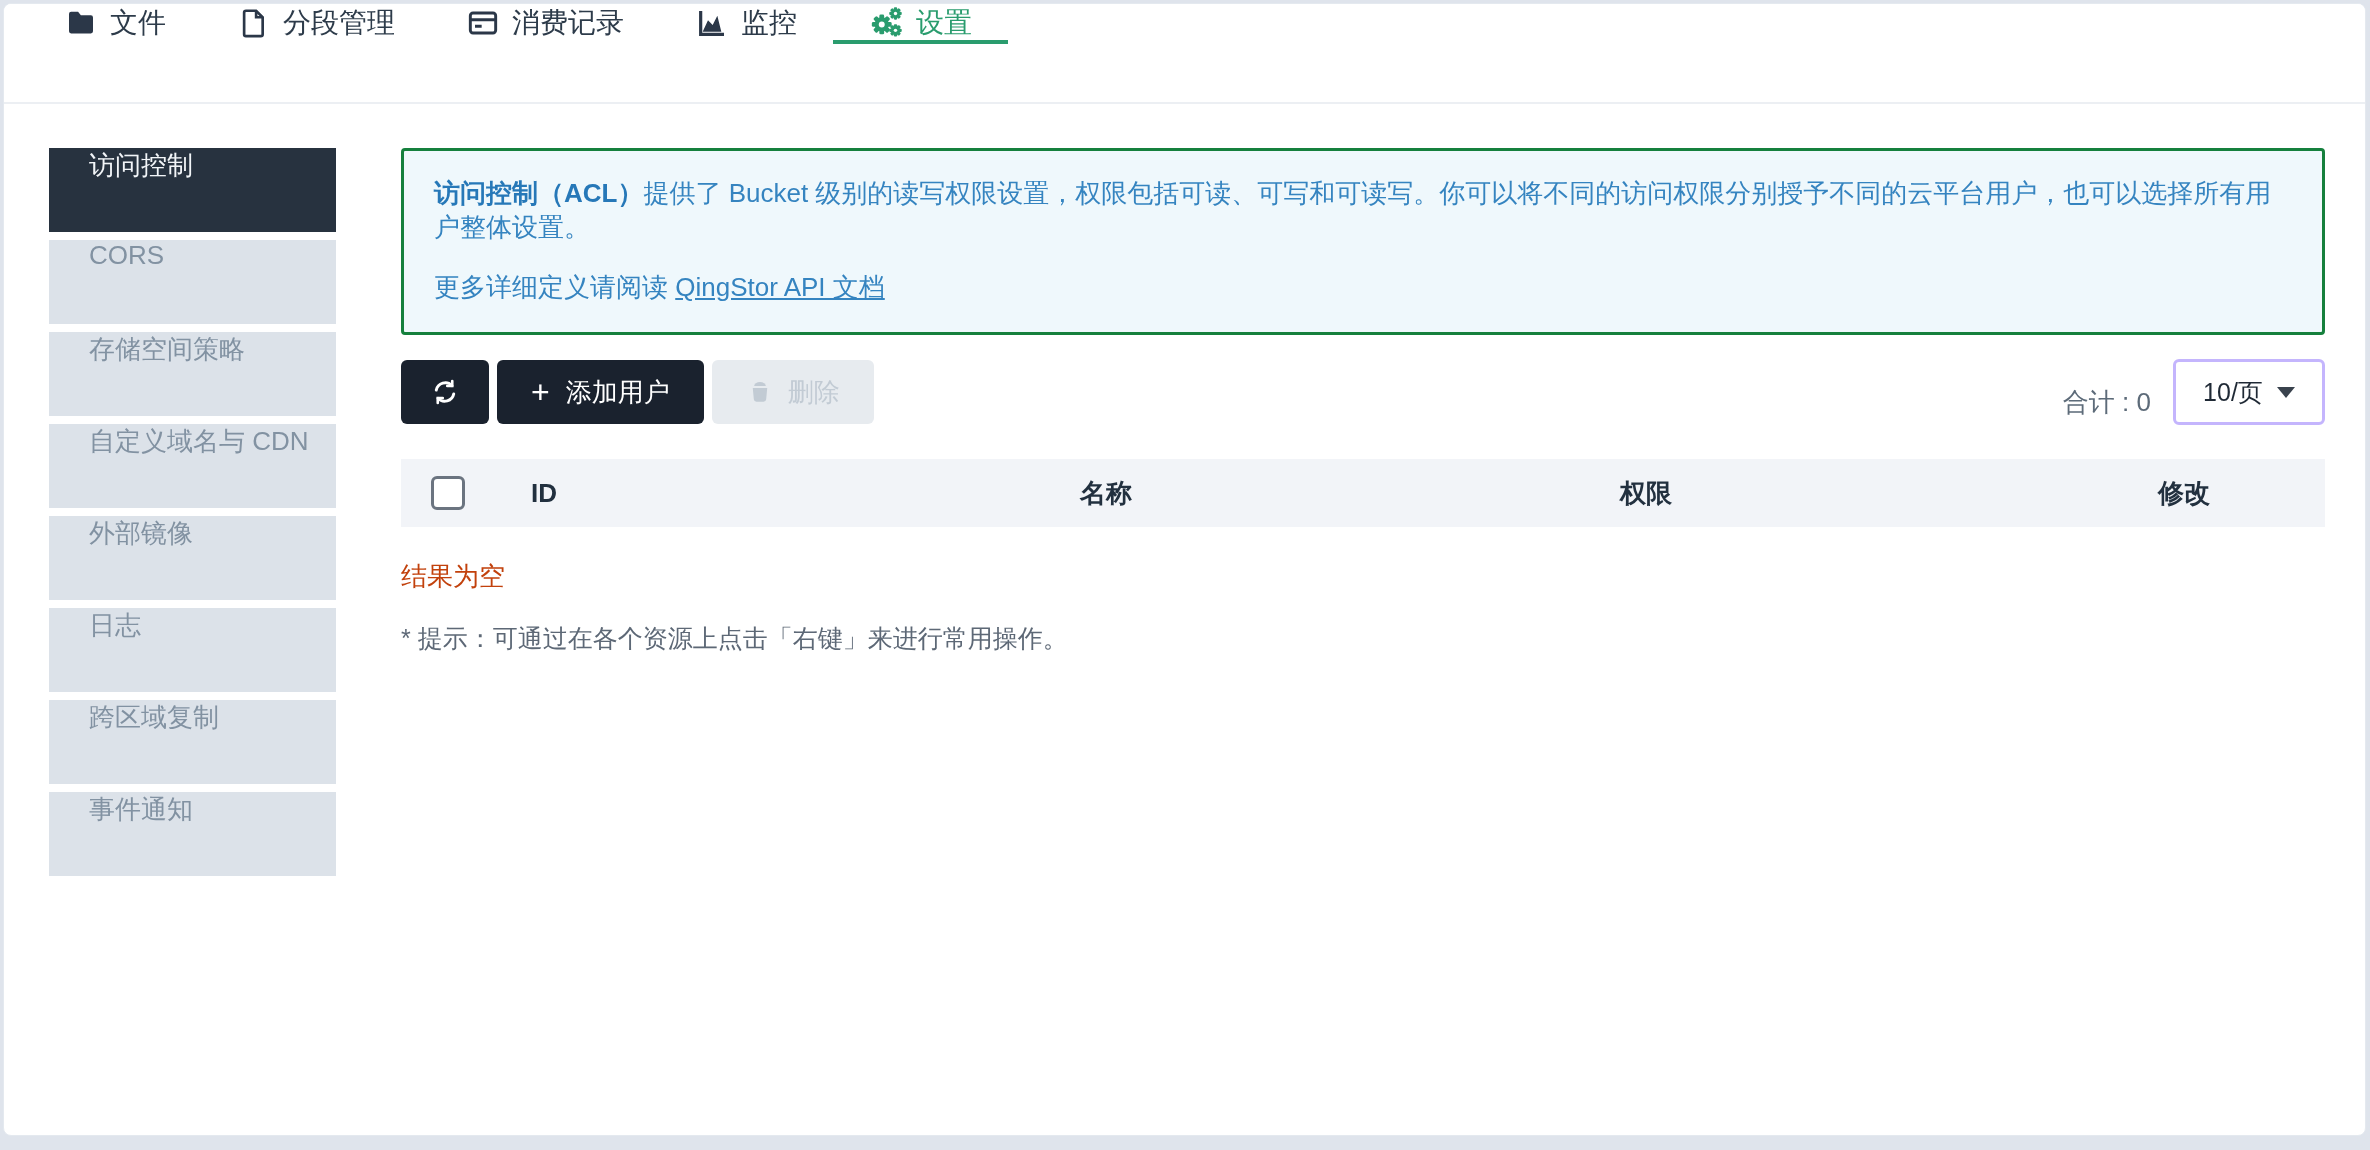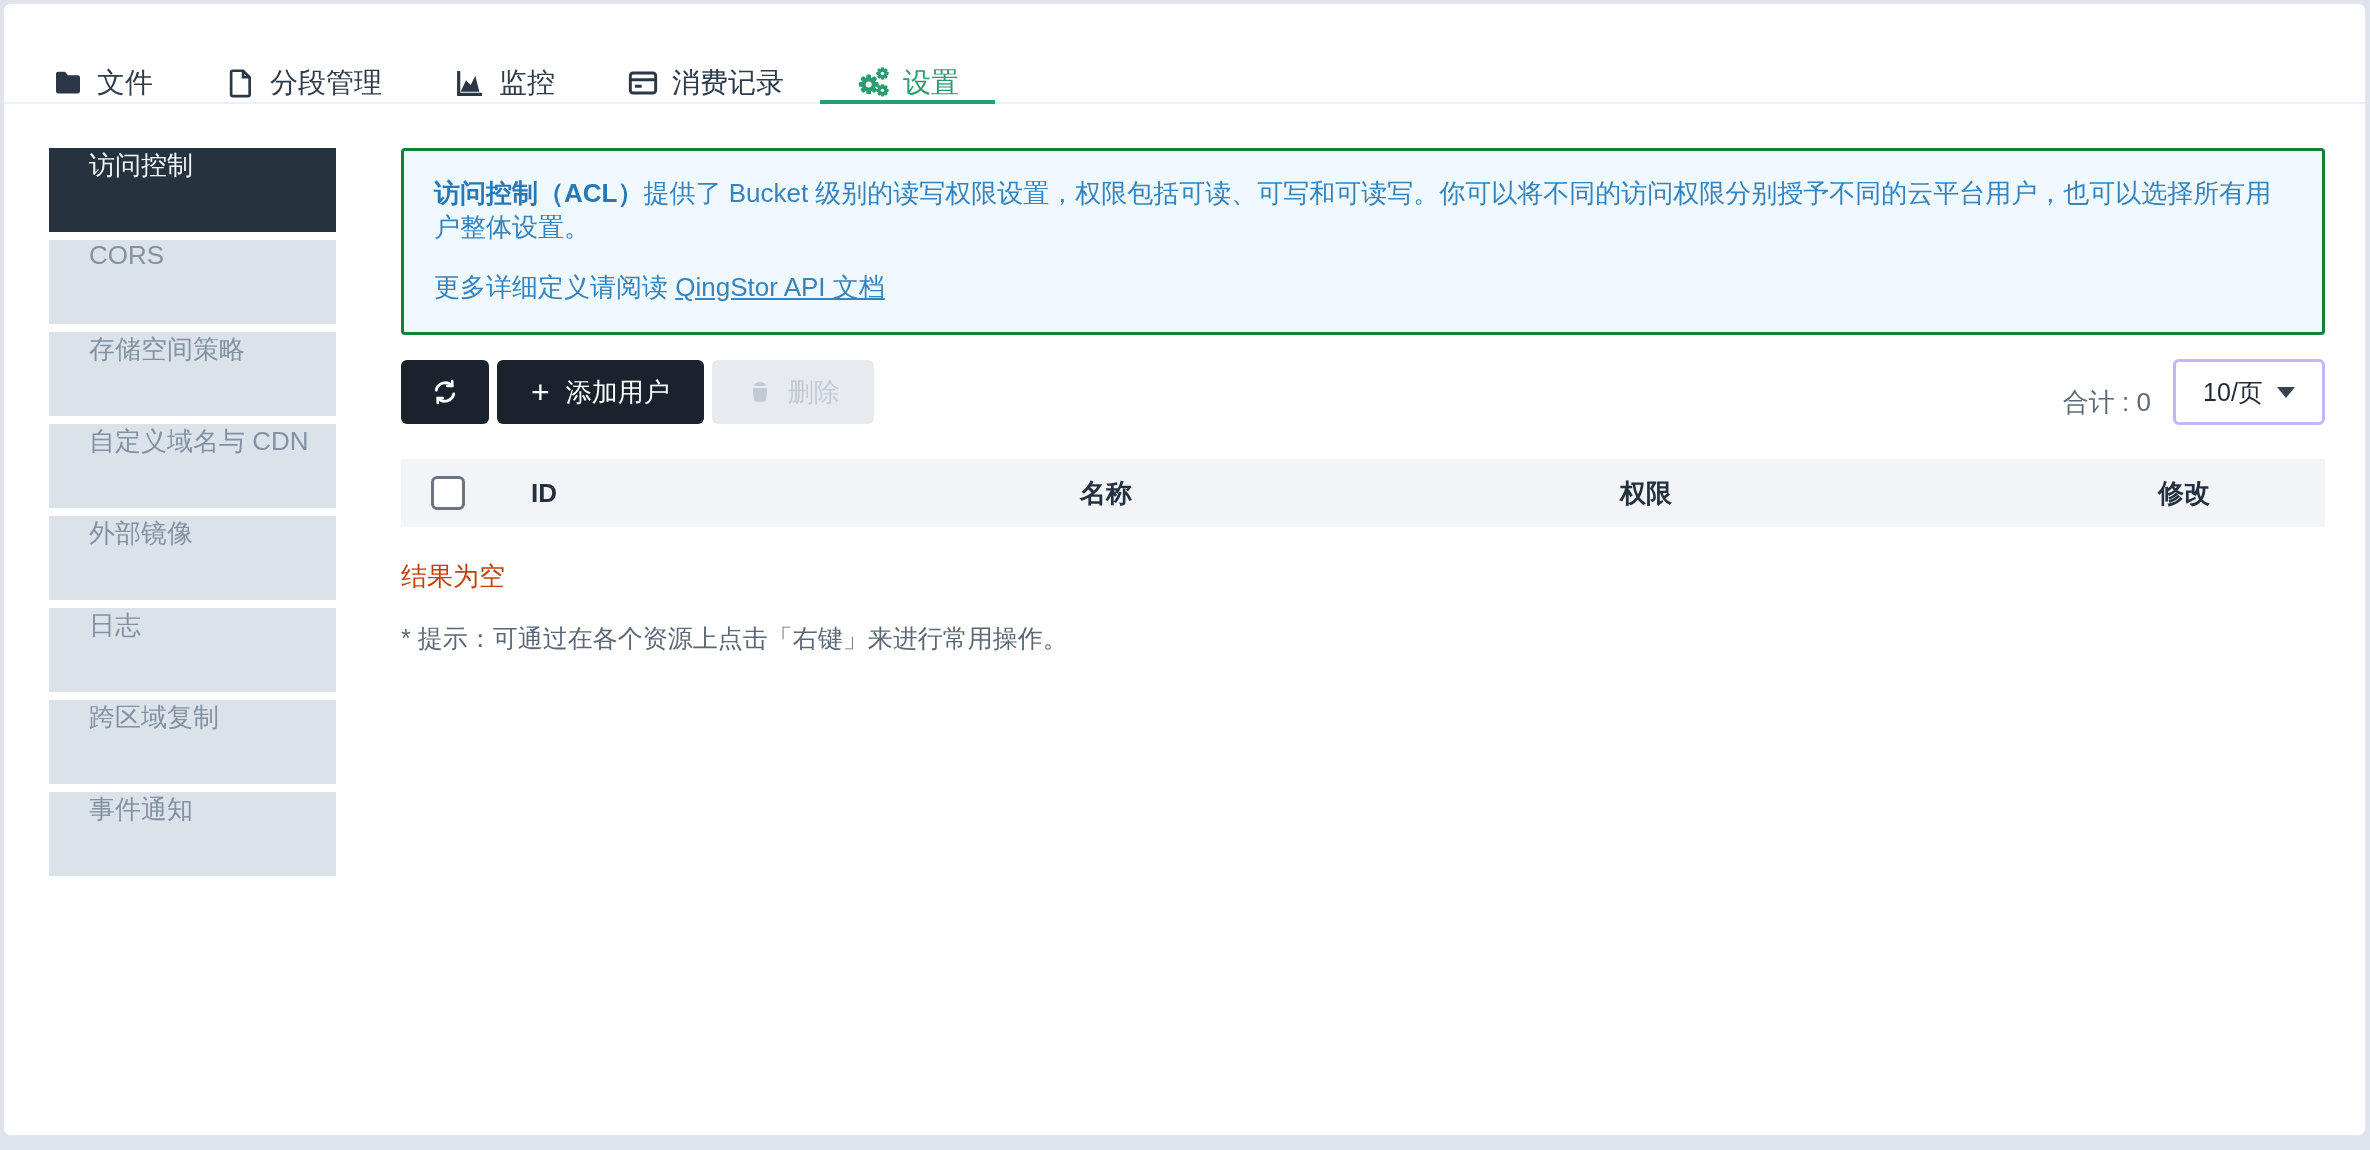--- a/index.html
+++ b/index.html
@@ -1,21 +1,21 @@
 <!DOCTYPE html>
 <html><head>
 <meta charset="utf-8">
 <style>
   html,body{margin:0;padding:0;width:2370px;height:1150px;overflow:hidden;
     background:#dfe4ec;font-family:"Liberation Sans","DejaVu Sans",sans-serif;}
   .card{position:absolute;left:3px;top:3px;right:4px;bottom:14px;background:#ffffff;
     border:1px solid #e4e9ef;border-radius:8px;overflow:hidden;}
   
-  .tabbar{height:98px;border-bottom:2px solid #eceff3;display:flex;align-items:flex-end;
-    padding-left:12px;background:#fff;}
+  .tabbar{height:98px;border-bottom:2px solid #eceff3;display:flex;align-items:flex-start;
+    padding-left:25px;background:#fff;}
   .tab{position:relative;display:flex;align-items:center;gap:13px;padding:0 36px;
     font-size:28px;color:#2d3b4a;cursor:pointer;white-space:nowrap;}
   .tab .ticon{display:flex;align-items:center;}
   .tab.active{color:#2a9c6e;}
   .tab.active::after{content:'';position:absolute;left:0;right:0;bottom:-2px;height:4px;
     background:#2a9c6e;}
   
   .layout{display:flex;align-items:flex-start;padding-top:44px;}
   .sidebar{width:287px;margin-left:45px;flex-shrink:0;}
   .side-item{height:84px;margin-bottom:8px;background:#dce2e9;color:#8292a2;
@@ -82,37 +82,37 @@
           <path d="M6 2.8h7.6l4.9 4.9v12.7a1.4 1.4 0 0 1-1.4 1.4H6a1.4 1.4 0 0 1-1.4-1.4V4.2A1.4 1.4 0 0 1 6 2.8z"></path>
           <path d="M13.6 2.8v4.9h4.9"></path>
         </svg>
       </span>
       <span>分段管理</span>
     </div>
 
 
     <div class="tab">
       <span class="ticon">
-        <svg width="32" height="32" viewBox="0 0 24 24">
-          <path d="M3.5 3v17.5H21" fill="none" stroke="#2b3748" stroke-width="2.4"></path>
-          <path d="M5 18.5 9 10l3.5 3.5L16 6.5l3 12z" fill="#2b3748"></path>
-        </svg>
-      </span>
-      <span>监控</span>
-    </div>
-
-    <div class="tab">
-      <span class="ticon">
         <svg width="32" height="32" viewBox="0 0 24 24" fill="none" stroke="#2b3748" stroke-width="2.2">
           <rect x="2.5" y="4.5" width="19" height="15" rx="2"></rect>
           <path d="M2.5 9.5h19"></path>
           <path d="M6 14.5h5"></path>
         </svg>
       </span>
       <span>消费记录</span>
+    </div>
+
+    <div class="tab">
+      <span class="ticon">
+        <svg width="32" height="32" viewBox="0 0 24 24">
+          <path d="M3.5 3v17.5H21" fill="none" stroke="#2b3748" stroke-width="2.4"></path>
+          <path d="M5 18.5 9 10l3.5 3.5L16 6.5l3 12z" fill="#2b3748"></path>
+        </svg>
+      </span>
+      <span>监控</span>
     </div>
 
     <div class="tab active">
       <span class="ticon">
         <svg width="34" height="34" viewBox="0 0 24 24">
           <g fill="#2a9c6e">
             <g transform="translate(9,13)">
               <rect x="-7" y="-1.7" width="14" height="3.4" rx="1"></rect>
               <rect x="-7" y="-1.7" width="14" height="3.4" rx="1" transform="rotate(45)"></rect>
               <rect x="-7" y="-1.7" width="14" height="3.4" rx="1" transform="rotate(90)"></rect>

